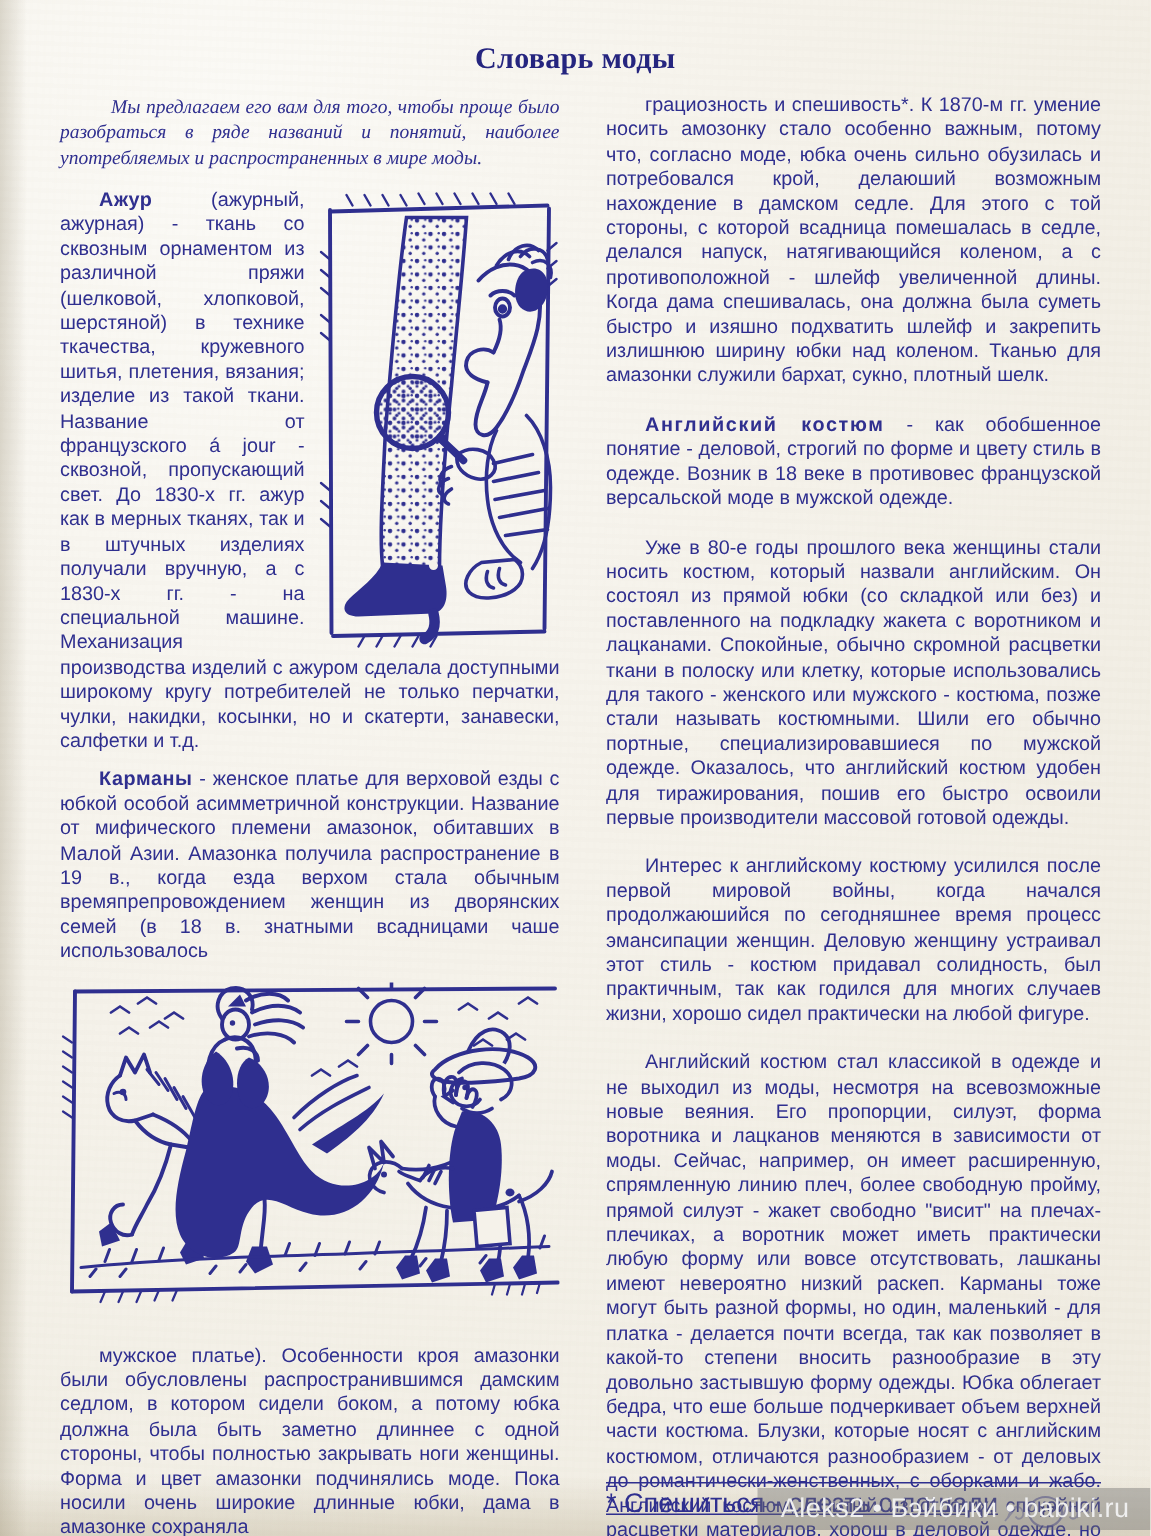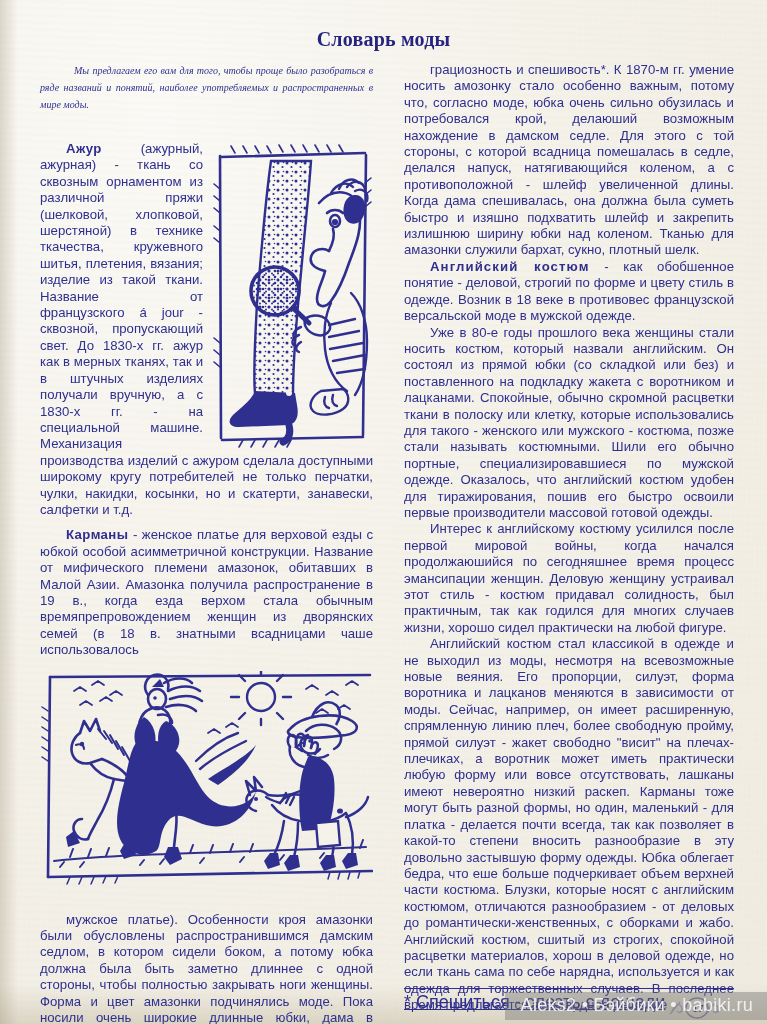--- a/index.html
+++ b/index.html
@@ -65,28 +65,28 @@
   }
   .col-left  { left: 40px; }
   .col-right { left: 404px; width: 330px; }
 
   p {
     margin: 0;
     text-align: justify;
     text-indent: 26px;
     hyphens: none;
   }
-  p + p { margin-top: 0px; }
+  p + p { margin-top: 16px; }
   .intro {
     font-family: "Liberation Serif", serif;
     font-style: italic;
-    font-size: 10px;
+    font-size: 13px;
     line-height: 17px;
     text-indent: 34px;
-    margin-bottom: 28px;
+    margin-bottom: 12px;
   }
   .term {
     font-weight: bold;
     letter-spacing: .4px;
   }
   .spaced { letter-spacing: 1.1px; }
 
   
   .fig-wrap {
     float: right;

